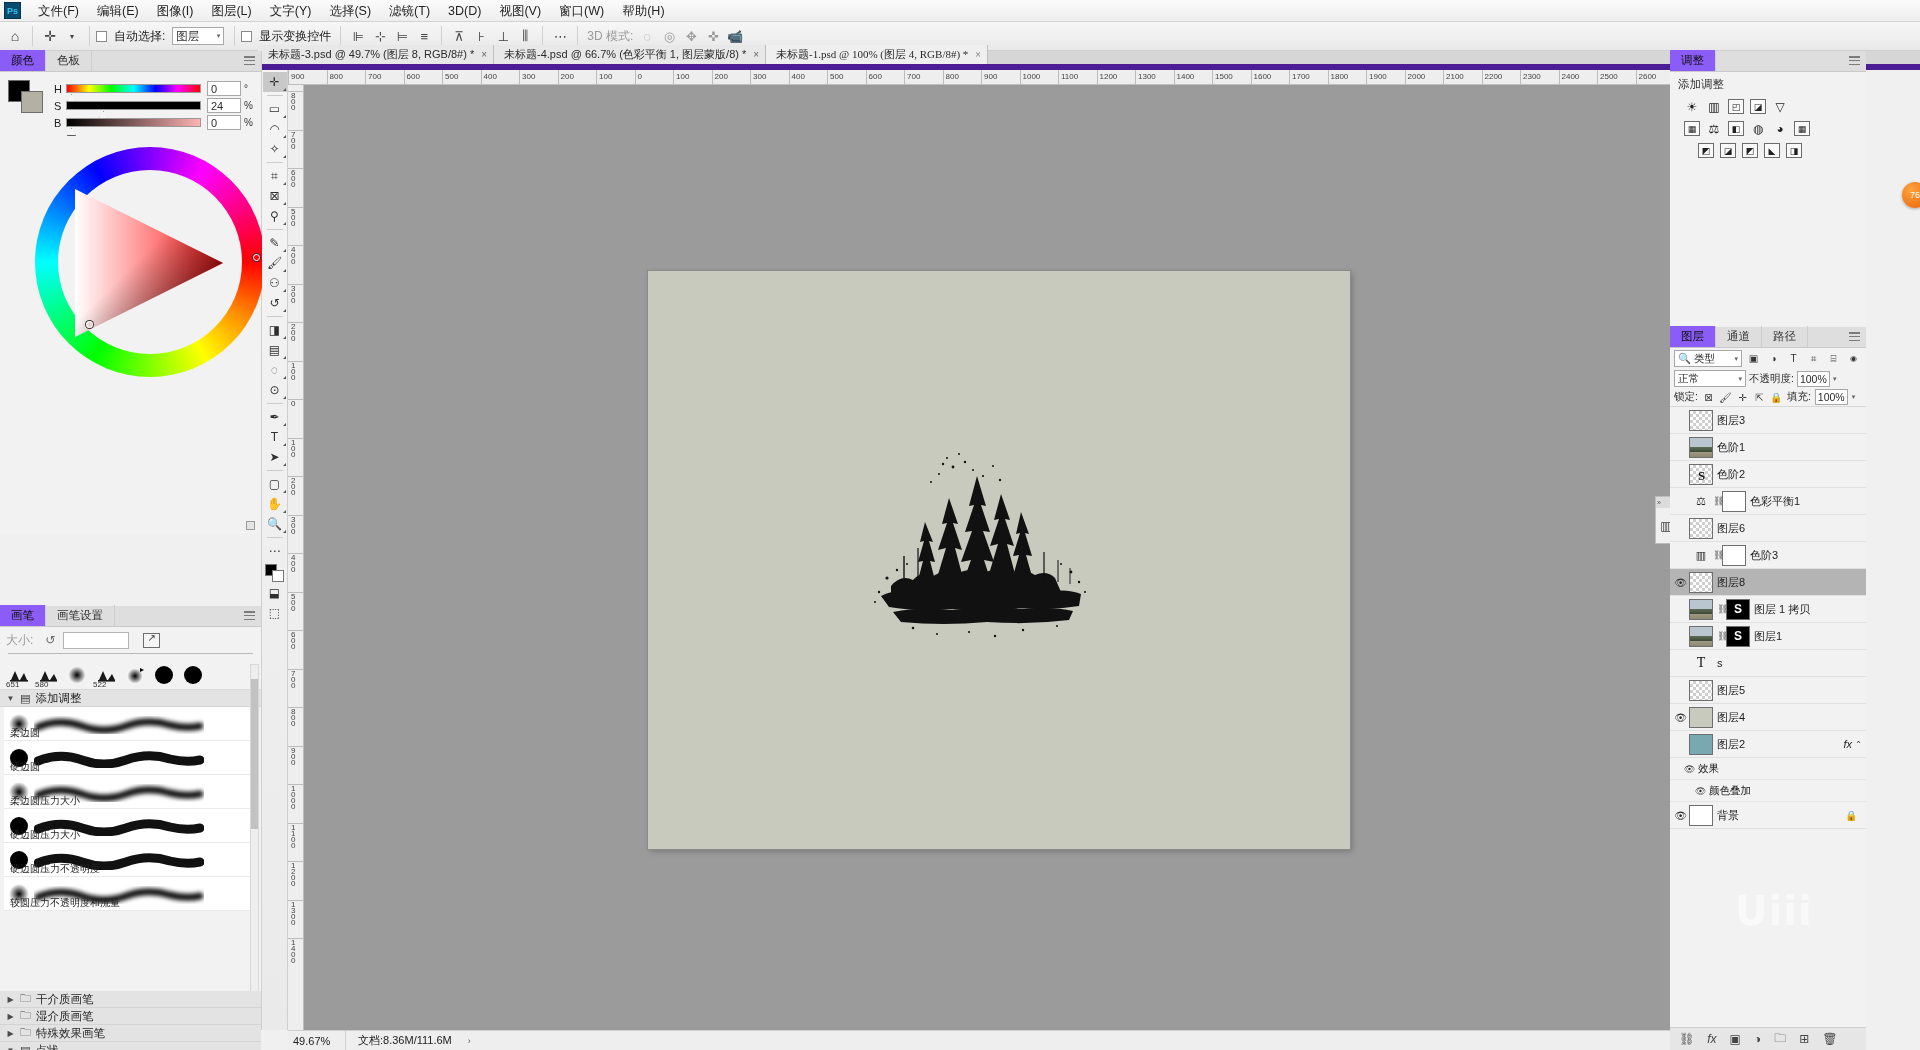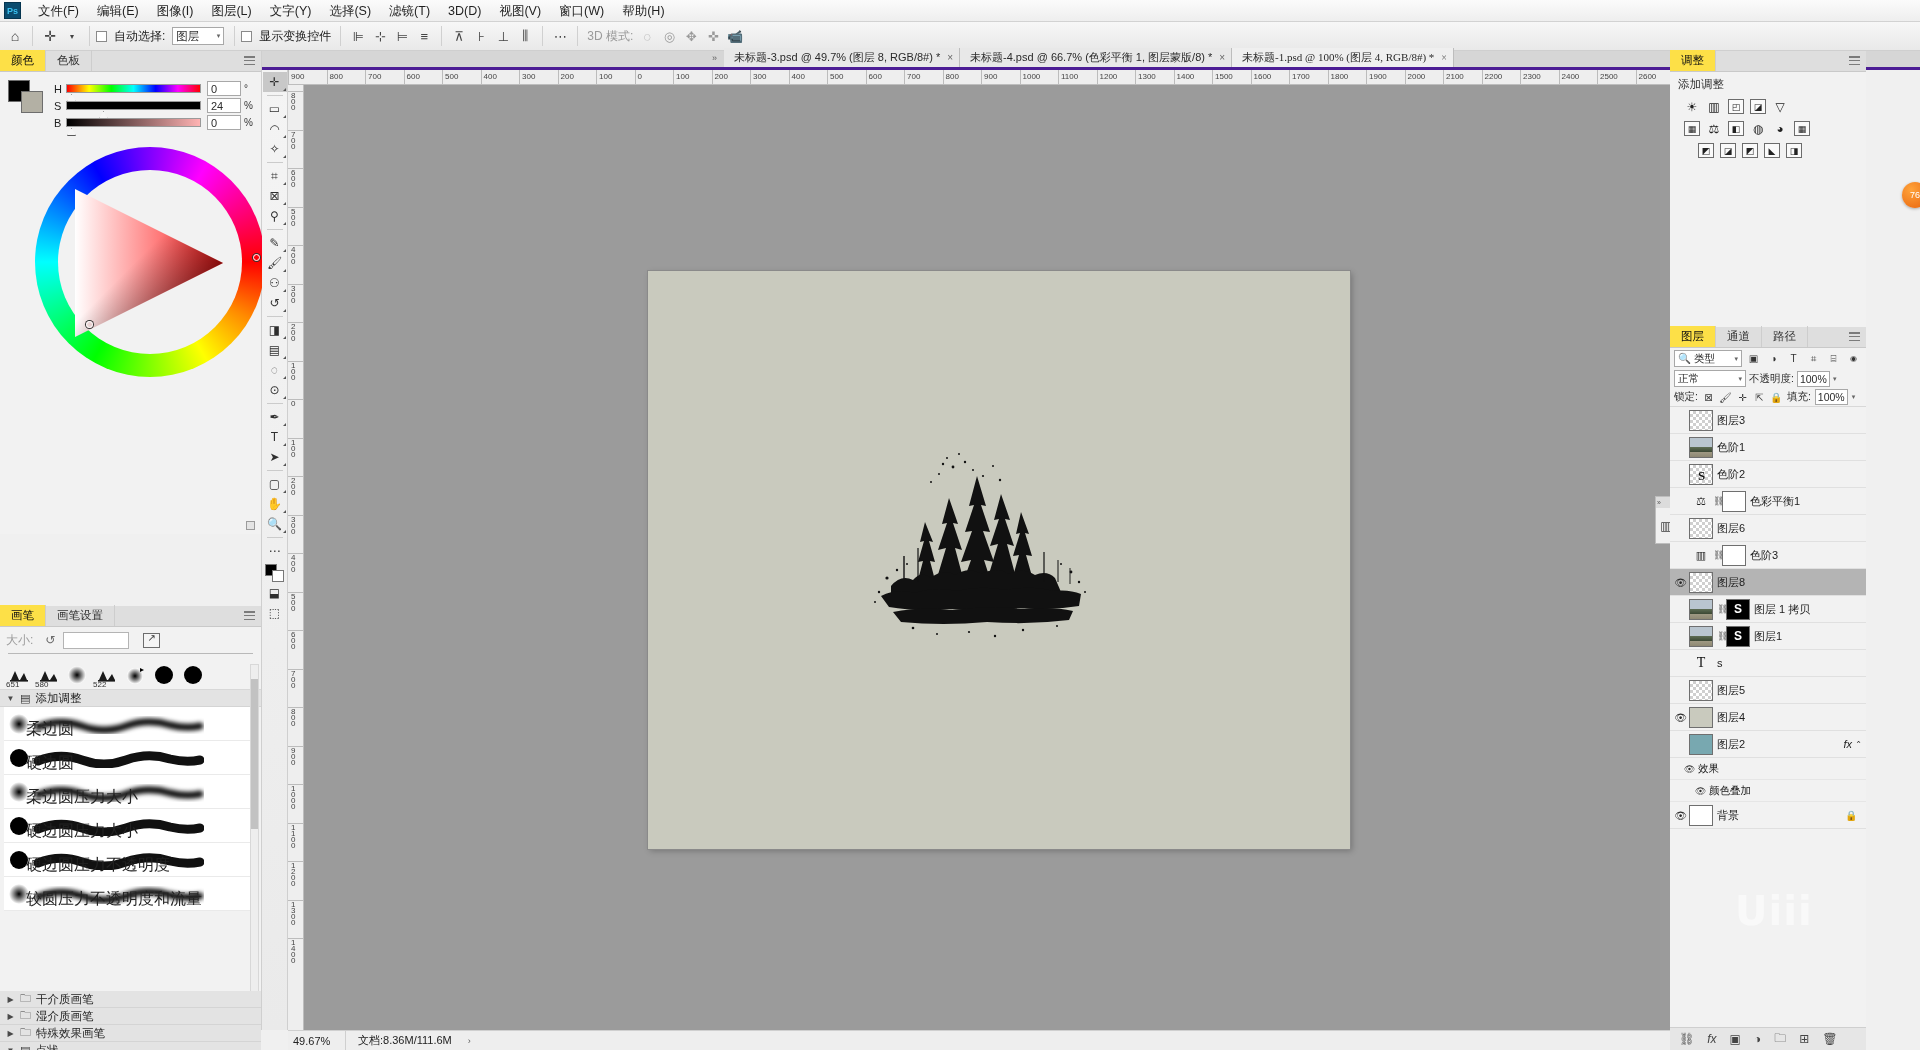--- a/index.html
+++ b/index.html
@@ -57,22 +57,22 @@
     justify-content:space-between; margin:0 4px;
   }
   .ob-select .cv { color:#333; }
   .ob-select .ar { font-size:7px; color:#666; margin-left:4px;}
   .ob-dim { color:#9a9a9a; }
   .home-ico { font-size:14px; color:#3a3a3a; }
 
   
   .tabbar {
     position:absolute; left:238px; top:51px; width:1682px; height:19px;
-    background:#d6d6d6; border-bottom:3px solid #4c1d95;
-    display:flex; align-items:flex-end;justify-content:center;
+    background:#d6d6d6; border-bottom:6px solid #4c1d95;
+    display:flex; align-items:flex-end;
   }
   .tab-grip {
     width:20px; height:19px; display:flex; align-items:center; justify-content:center;
     color:#5e5e5e; font-size:9px; letter-spacing:-1px;
   }
   .doc-tab {
     height:19px; background:#e8e8e8; border-right:1px solid #bdbdbd;
     display:flex; align-items:center; padding:0 6px 0 10px;
     font-size:11px; color:#2a2a2a; white-space:nowrap; cursor:default;
   }
@@ -109,21 +109,21 @@
     background:#f0f0f0; border-right:1px solid #cfcfcf;
   }
   .panel-tabs {
     height:21px; background:#dedede; display:flex; align-items:flex-end;
     border-bottom:1px solid #c9c9c9; position:relative;
   }
   .ptab {
     height:21px; padding:0 11px; font-size:11.5px; display:flex; align-items:center;
     color:#333; cursor:default; border-right:1px solid #cdcdcd;
   }
-  .ptab.active { background:#fde047; color:#111; }
+  .ptab.active { background:#8b5cf6; color:#111; }
   .panel-menu {
     position:absolute; right:6px; top:5px; width:11px; height:9px;
     display:flex; flex-direction:column; justify-content:space-between;
   }
   .panel-menu i { display:block; height:1.5px; background:#7b7b7b; }
 
   
   .colorpanel { background:#f2f2f2; padding:6px 0 4px 0; position:relative; height:462px; }
   .color-top { display:flex; padding:2px 6px 0 8px; }
   .cp-swatches { position:relative; width:40px; height:34px; flex:none; }
@@ -193,21 +193,21 @@
   .caret { font-size:8px; color:#4a4a4a; width:9px; text-align:center;}
   .folder { font-size:11px; color:#3a3a3a; }
   .bp-list { background:#f2f2f2; position:relative; }
   .bp-item {
     height:34px; position:relative; display:flex; align-items:center;
     background:#fff; border-bottom:1px solid #eaeaea; width:253px; margin-left:4px;
   }
   .bp-item .dot { width:30px; display:flex; justify-content:center; }
   .bp-item .stroke { flex:1; height:16px; }
   .bp-item .nm {
-    position:absolute; left:22px; bottom:0px; font-size:16px; color:#222;
+    position:absolute; left:6px; bottom:0px; font-size:10px; color:#222;
     background:rgba(255,255,255,0.0);
   }
   .bp-scroll {
     position:absolute; right:2px; top:58px; width:9px; height:358px; background:#eeeeee;
     border:1px solid #d8d8d8;
   }
   .bp-scroll .th { position:absolute; left:0; top:14px; width:7px; height:150px; background:#c2c2c2; }
   .ruler-h {
     position:absolute; left:288px; top:70px; width:1412px; height:15px;
     background:#eeeeee; border-bottom:1px solid #bdbdbd; overflow:hidden;

